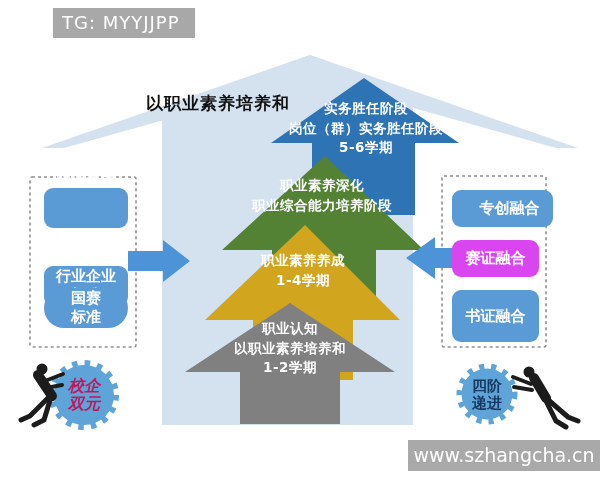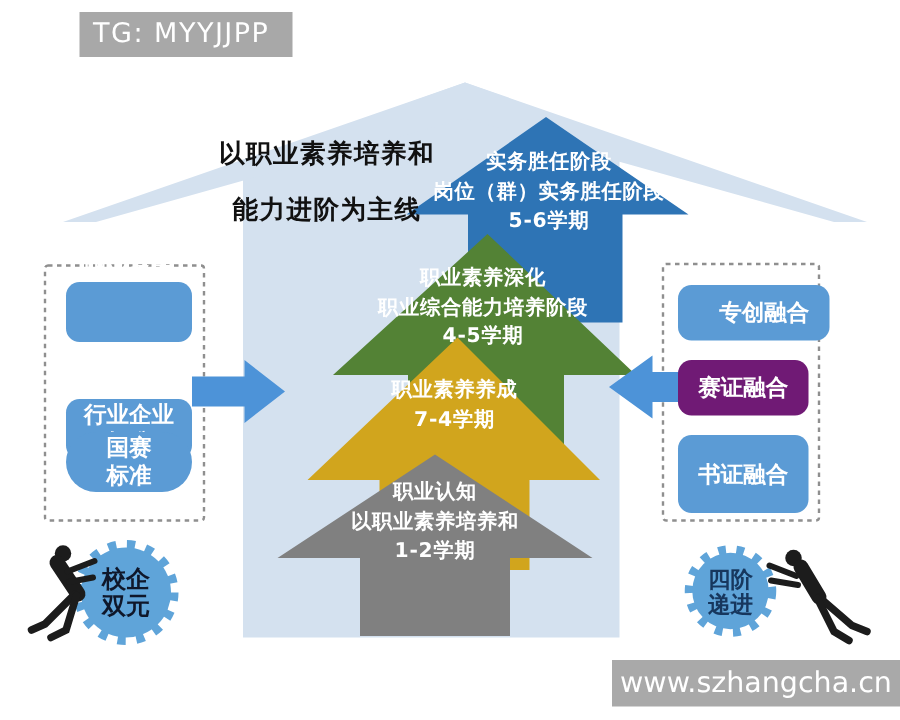--- a/index.html
+++ b/index.html
@@ -79,36 +79,34 @@
       <path d="M532,390 L514,387" stroke-width="4"></path>
       <path d="M546,398 L568,417 L578,421" stroke-width="5"></path>
       <path d="M545,399 L556,421 L566,427" stroke-width="5"></path>
     </g>
   </svg>
 
   <div class="abs badge" style="background: rgb(168, 168, 168); margin-left: 45px;">TG: MYYJJPP</div>
 
   <div class="abs slogan" style="color: rgb(17, 17, 17);">
     <div>以职业素养培养和</div>
-    <div>能力进阶为主线</div>
   </div>
 
   <div class="abs stage-label stage-blue">
     <div>实务胜任阶段</div>
     <div>岗位（群）实务胜任阶段</div>
     <div>5-6学期</div>
   </div>
   <div class="abs stage-label stage-green">
     <div>职业素养深化</div>
     <div>职业综合能力培养阶段</div>
-    <div>4-5学期</div>
   </div>
   <div class="abs stage-label stage-yellow">
     <div>职业素养养成</div>
-    <div>7-4学期</div>
+    <div>1-4学期</div>
   </div>
   <div class="abs stage-label stage-gray">
     <div>职业认知</div>
     <div>以职业素养培养和</div>
     <div>1-2学期</div>
   </div>
 
   <div class="pill pl1" style="background: rgb(91, 155, 213); gap: 40px;">
     <span>职业技能</span>
     <span>标准</span>
@@ -118,28 +116,28 @@
     <span>标准</span>
   </div>
   <div class="pill pl3" style="background: rgb(91, 155, 213);">
     <span>国赛</span>
     <span>标准</span>
   </div>
 
   <div class="pill pr1" style="background: rgb(91, 155, 213); padding-left: 14px;">
     <span>专创融合</span>
   </div>
-  <div class="pill pr2" style="background: #701a75; text-align: center;">
+  <div class="pill pr2" style="background: #d946ef; text-align: center;">
     <span>赛证融合</span>
   </div>
   <div class="pill pr3" style="background: rgb(91, 155, 213);">
     <span>书证融合</span>
   </div>
 
-  <div class="abs gear-label gear-label-left" style="color: #0f172a;">
+  <div class="abs gear-label gear-label-left" style="color: #be185d; font-style: italic;">
     <div>校企</div>
     <div>双元</div>
   </div>
   <div class="abs gear-label gear-label-right" style="color: rgb(23, 55, 94);">
     <div>四阶</div>
     <div>递进</div>
   </div>
 
   <div class="abs watermark" style="background: rgb(169, 169, 169);">www.szhangcha.cn</div>
 

